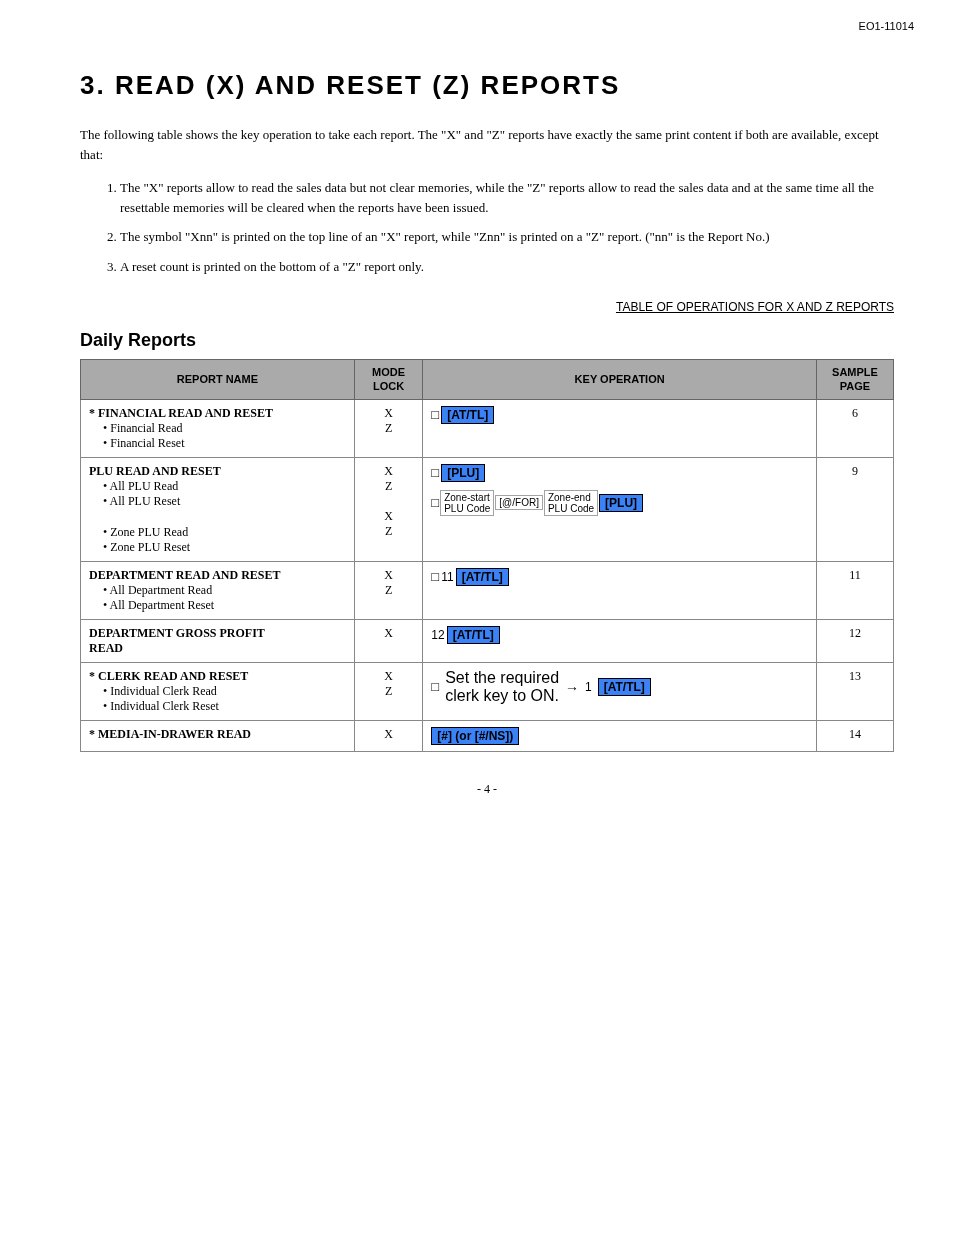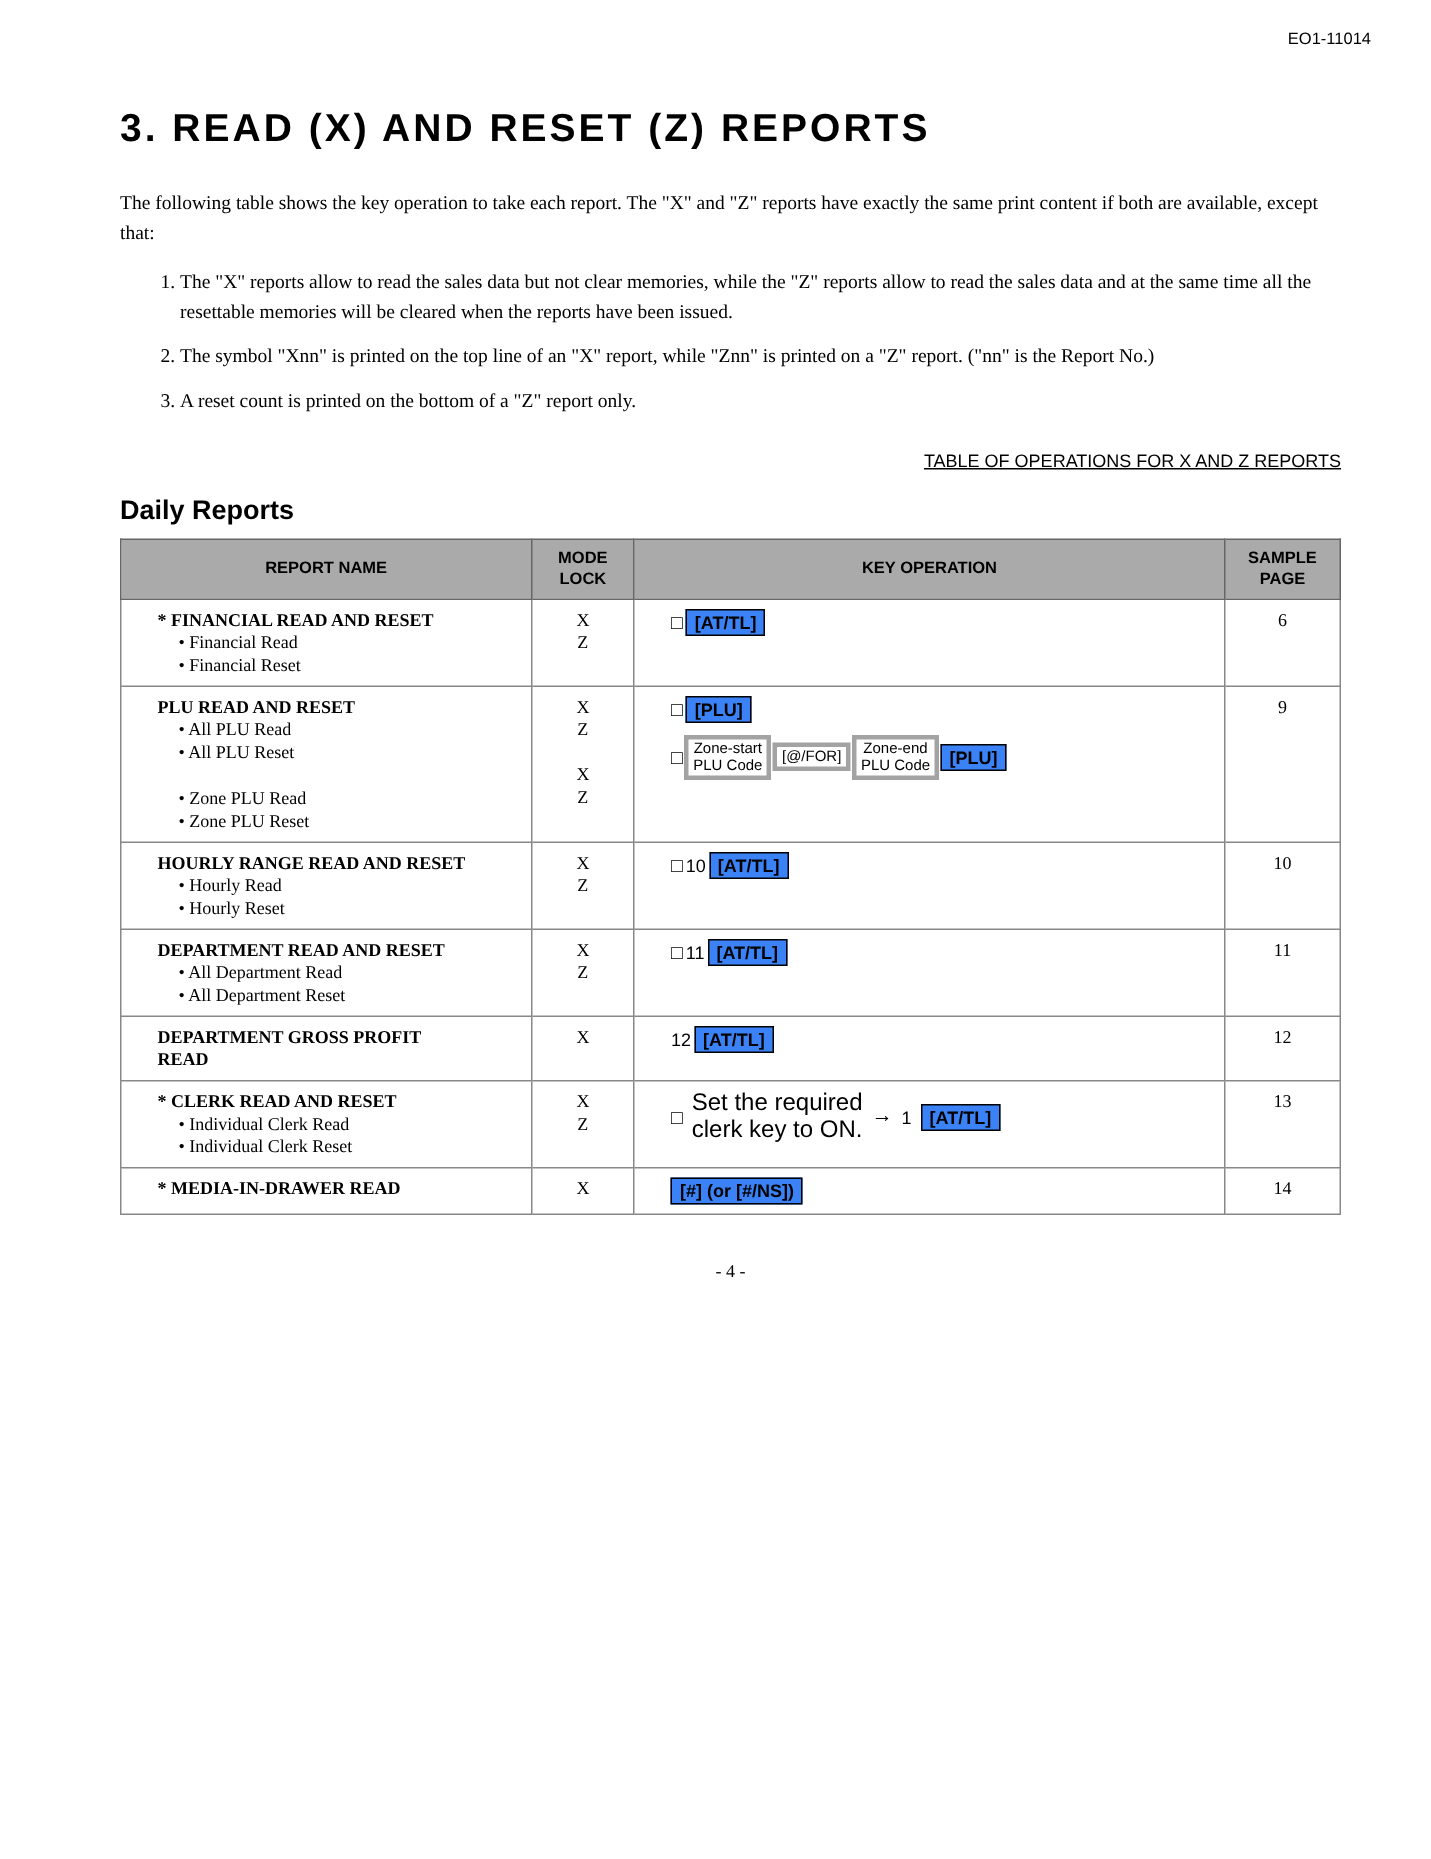--- a/index.html
+++ b/index.html
@@ -64,21 +64,21 @@
       font-size: 11px;
       font-weight: bold;
       font-family: Arial, sans-serif;
       text-align: center;
       padding: 5px 4px;
       border: 1px solid #666;
       vertical-align: middle;
     }
     table.report-table td {
       border: 1px solid #888;
-      padding: 6px 24px;
+      padding: 6px 8px;
       vertical-align: top;
       font-size: 12px;
     }
     .col-report { width: 32%; margin-top: 43px; }
     .col-mode { width: 8%; text-align: center; }
     .col-key { width: 46%; }
     .col-sample { width: 9%; text-align: center; }
     .report-name-bold { font-weight: bold; font-size: 12px; }
     .bullet-item { margin-left: 14px; }
     .bullet-item::before { content: "• "; }
@@ -106,25 +106,24 @@
       flex-wrap: wrap;
     }
     .zone-seq {
       display: flex;
       align-items: center;
       gap: 1px;
       margin-top: 4px;
     }
     .zone-box {
       display: inline-block;
-      border: 3px solid #a3a3a3;
+      border: 1px solid #a3a3a3;
       padding: 1px 3px;
       font-size: 10px;
       font-family: Arial, sans-serif;
-      text-align: center;
     }
     .page-footer {
       text-align: center;
       margin-top: 30px;
       font-size: 12px;
     }
     .th-two-line { line-height: 1.3; }
     .sample-cell { text-align: center; vertical-align: middle; }
     .key-num {
       font-family: Arial, sans-serif;
@@ -219,38 +218,20 @@
           <span style="font-family:Arial;font-size:13px;">□</span>
           <span class="zone-box">Zone-start<br>PLU Code</span>
           <span class="zone-box">[@/FOR]</span>
           <span class="zone-box">Zone-end<br>PLU Code</span>
           <span class="key-box">[PLU]</span>
         </div>
       </td>
       <td class="sample-cell">9</td>
     </tr>
 
-    <tr>
-      <td>
-        <div class="report-name-bold">HOURLY RANGE READ AND RESET</div>
-        <div class="bullet-item">Hourly Read</div>
-        <div class="bullet-item">Hourly Reset</div>
-      </td>
-      <td class="mode-cell">
-        X<br>Z
-      </td>
-      <td class="key-cell">
-        <div class="key-sequence">
-          <span style="font-family:Arial;font-size:13px;">□</span>
-          <span class="key-num">10</span>
-          <span class="key-box">[AT/TL]</span>
-        </div>
-      </td>
-      <td class="sample-cell">10</td>
-    </tr>
 
     <tr>
       <td>
         <div class="report-name-bold">DEPARTMENT READ AND RESET</div>
         <div class="bullet-item">All Department Read</div>
         <div class="bullet-item">All Department Reset</div>
       </td>
       <td class="mode-cell">
         X<br>Z
       </td>

